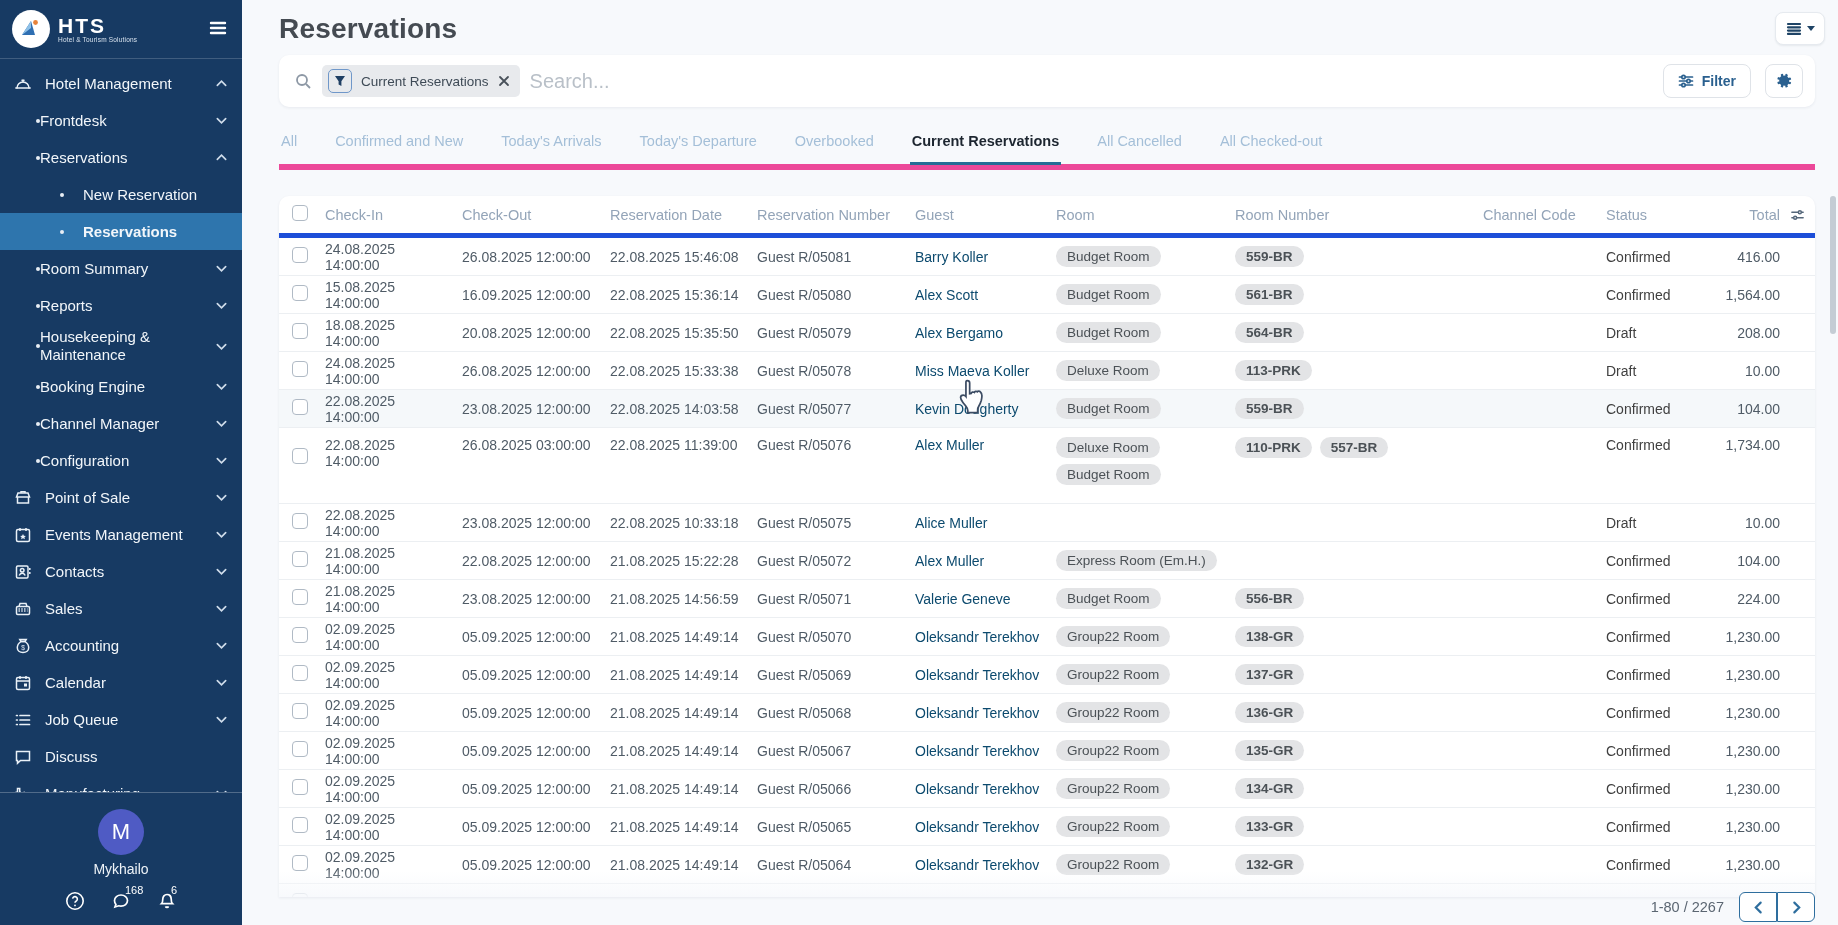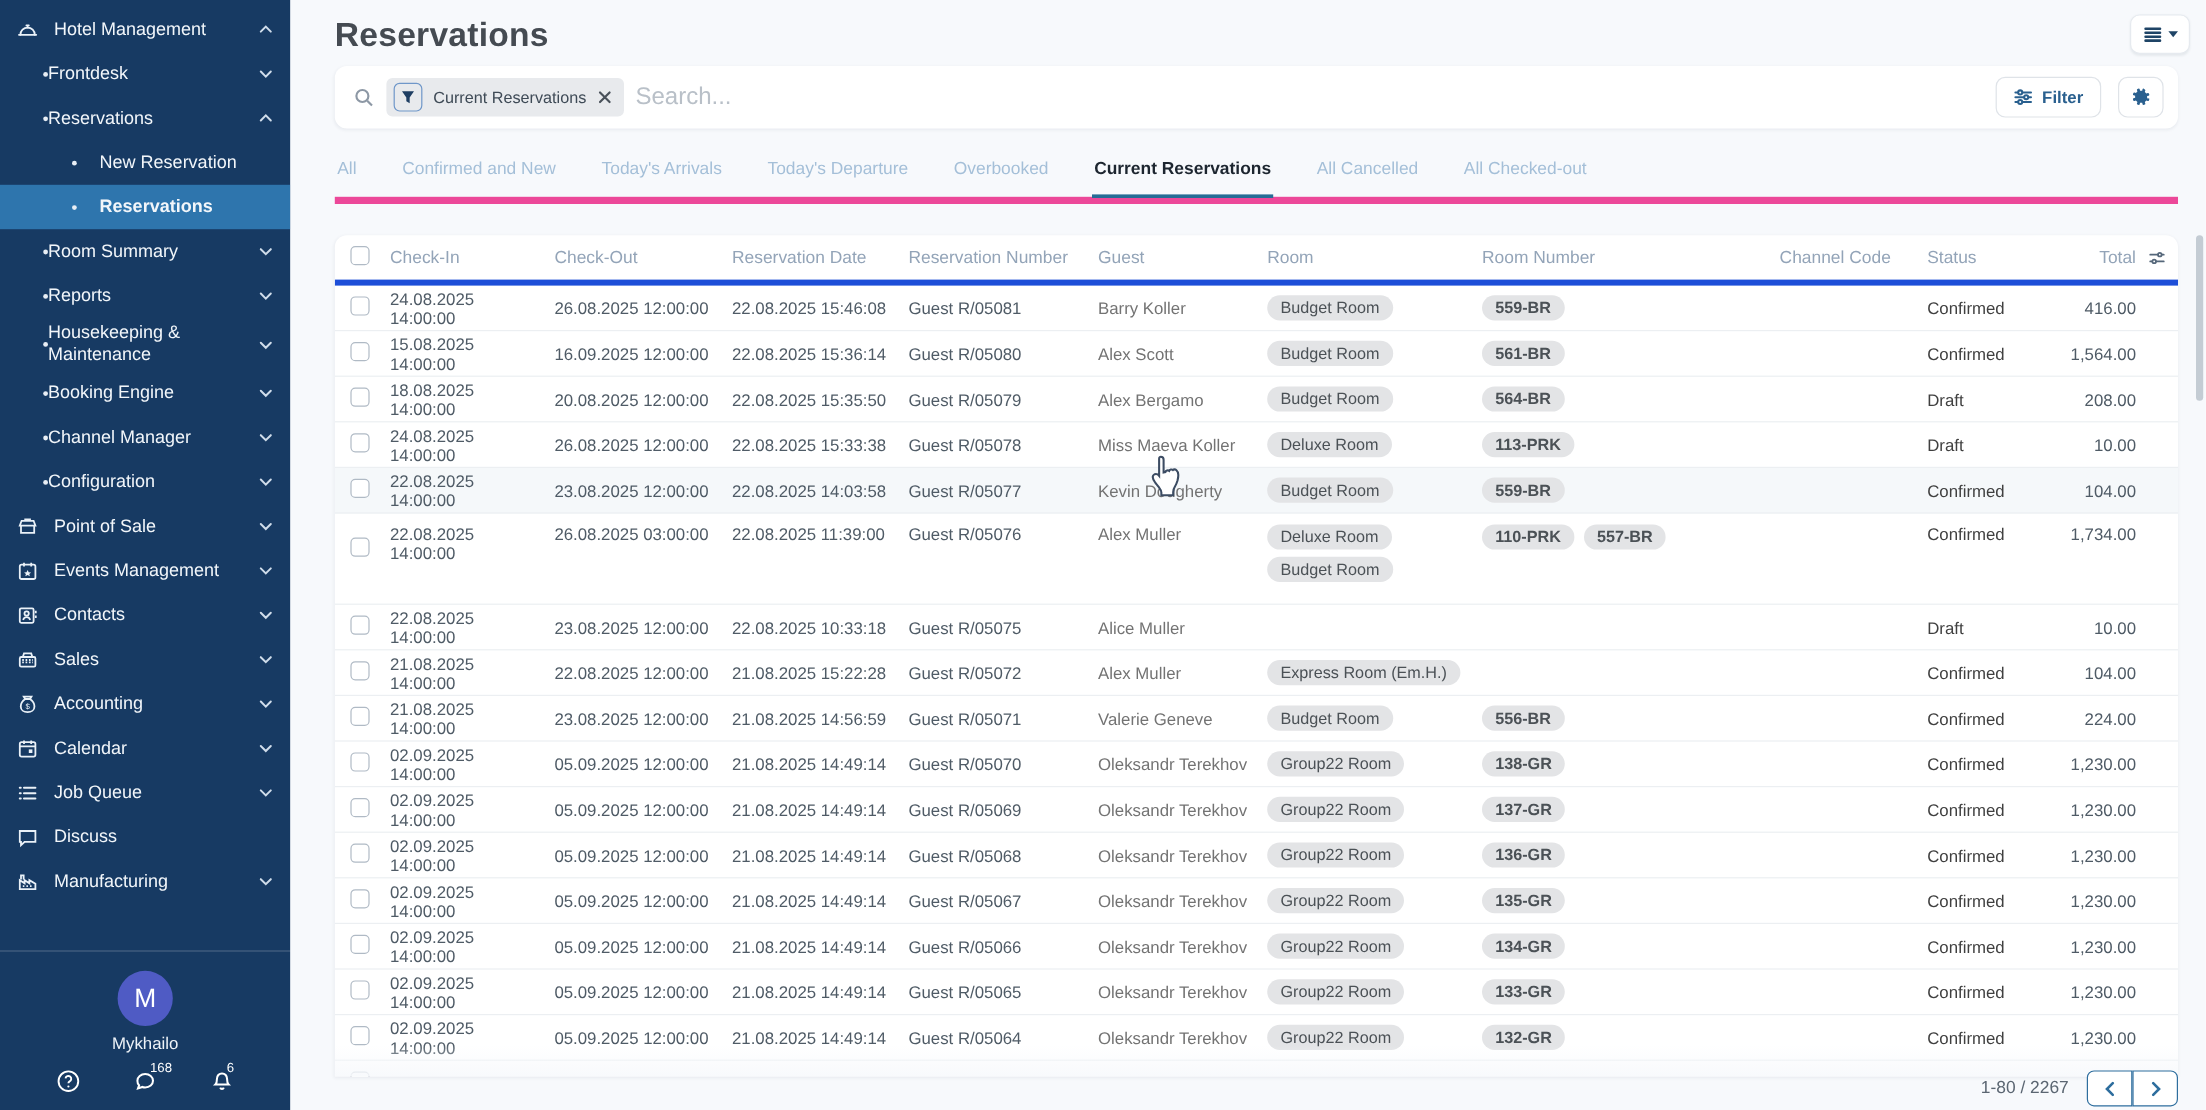--- a/index.html
+++ b/index.html
@@ -26,21 +26,21 @@
   .nav-item.selected { background:#2e75ad; font-weight:bold; }
   .nav-icon { width:20px; display:flex; align-items:center; justify-content:center; color:#eaf1f8; }
   .nav-icon svg { width:18px; height:18px; }
   .bullet { width:4px; height:4px; border-radius:50%; background:#e8eef5; }
   .nav-chevron { color:#cfdcea; display:flex; }
   .nav-chevron svg { width:13px; height:13px; }
 
   .sidebar-footer { border-top:1px solid rgba(255,255,255,.25); padding:16px 0 14px; display:flex; flex-direction:column; align-items:center; gap:6px; }
   .avatar { width:46px; height:46px; border-radius:50%; background:#4f5bc4; color:#fff; font-size:22px; display:flex; align-items:center; justify-content:center; }
   .user-name { font-size:14px; color:#eef3f8; }
-  .footer-icons { display:flex; align-items:center; gap:44px; margin-top:8px; color:#fff; }
+  .footer-icons { display:flex; align-items:center; gap:26px; margin-top:8px; color:#fff; }
   .f-ic { position:relative; display:flex; cursor:pointer; }
   .f-ic svg { width:20px; height:20px; }
   .badge { position:absolute; top:-7px; left:14px; font-size:11px; color:#fff; }
 
   
   .main { flex:1; position:relative; height:100%; background:#f7f9fc; }
   .topbar { display:flex; align-items:center; justify-content:space-between; padding:12px 13px 8px 37px; }
   .page-title { font-size:28px; font-weight:bold; color:#454b52; letter-spacing:.2px; }
   .view-btn { background:#fff; border:1px solid #e6eaef; border-radius:8px; box-shadow:0 1px 2px rgba(25,45,70,.08); width:50px; height:33px; display:flex; align-items:center; justify-content:center; gap:5px; color:#1f4466; cursor:pointer; }
   .view-btn svg { width:16px; height:16px; }
@@ -74,21 +74,21 @@
   .cell.cb-cell { padding-left:13px; }
   .cell.num { text-align:right; }
   .colcfg { color:#55677a; display:flex; justify-content:flex-start; cursor:pointer; }
   .colcfg svg { width:16px; height:16px; }
   .cb { width:16px; height:16px; border:1.5px solid #b0bac5; border-radius:4px; background:#fff; display:inline-block; cursor:pointer; }
   .trow { height:38px; border-bottom:1px solid #eceff2; color:#4f5b66; font-size:14px; cursor:pointer; }
   .trow.multi { height:76px; align-items:flex-start; }
   .trow.multi .cell { padding-top:9px; }
   .trow.multi .cell.cb-cell { padding-top:20px; }
   .trow.hovered { background:#f5f8fa; }
-  .guest { color:#737373; }
+  .guest { color:#0c4a6e; }
   .pill { display:inline-block; background:#e3e4e6; color:#4b5156; border-radius:12px; padding:3px 11px; font-size:13.5px; white-space:nowrap; }
   .pills-col { display:flex; flex-direction:column; align-items:flex-start; gap:6px; }
   .pills-row { display:flex; gap:8px;font-weight:bold; }
   .status { color:#404040; }
   .fade { position:absolute; left:0; right:0; bottom:0; height:26px; background:linear-gradient(rgba(255,255,255,0), rgba(247,249,252,.9)); pointer-events:none; }
 
   .pagination { position:absolute; right:23px; bottom:3px; display:flex; align-items:center; gap:15px; }
   .page-range { font-size:14.5px; color:#5b6672; }
   .pager { display:flex; }
   .pager-btn { width:38px; height:30px; background:#fff; border:1.5px solid #2e6e9e; display:flex; align-items:center; justify-content:center; color:#2e6e9e; cursor:pointer; }
@@ -98,20 +98,40 @@
 
   .scroll-thumb { position:absolute; right:2px; top:196px; width:6px; height:138px; border-radius:3px; background:#c4ccd4; }
   .cursor { position:absolute; left:713px; top:376px; width:32px; height:44px; pointer-events:none; z-index:5; }
 </style>
 </head>
 <body>
 
 <div class="app">
 
   <aside class="sidebar">
+    <div class="sidebar-header">
+      <div class="logo">
+        <div class="logo-circle">
+          <svg width="26" height="26" viewBox="0 0 26 26">
+              <path d="M4 19 L13 5 L17 19 Z" fill="#2f6fb2"></path>
+              <path d="M4 19 L13 12 L13 5 Z" fill="#8fc1e8"></path>
+              <circle cx="17.5" cy="6.5" r="2.4" fill="#e8833a"></circle>
+            </svg>
+        </div>
+        <div class="logo-text">
+          <div class="logo-title">HTS</div>
+          <div class="logo-tagline">Hotel &amp; Tourism Solutions</div>
+        </div>
+      </div>
+      <div class="hamburger">
+        <svg viewBox="0 0 20 20" fill="none" stroke="currentColor" stroke-width="2.4" stroke-linecap="round">
+            <path d="M3 5h14M3 10h14M3 15h14"></path>
+          </svg>
+      </div>
+    </div>
     <nav id="sidebar-nav">
         <div class="nav-item lvl0">
           <span class="nav-icon">
             <svg viewBox="0 0 18 18" fill="none" stroke="currentColor" stroke-width="1.5" stroke-linecap="round">
               <path d="M3 13a6 6 0 0 1 12 0"></path>
               <path d="M1.8 13h14.4"></path>
               <path d="M9 7V5.6"></path>
               <path d="M8 5.2h2"></path>
             </svg>
           </span>

